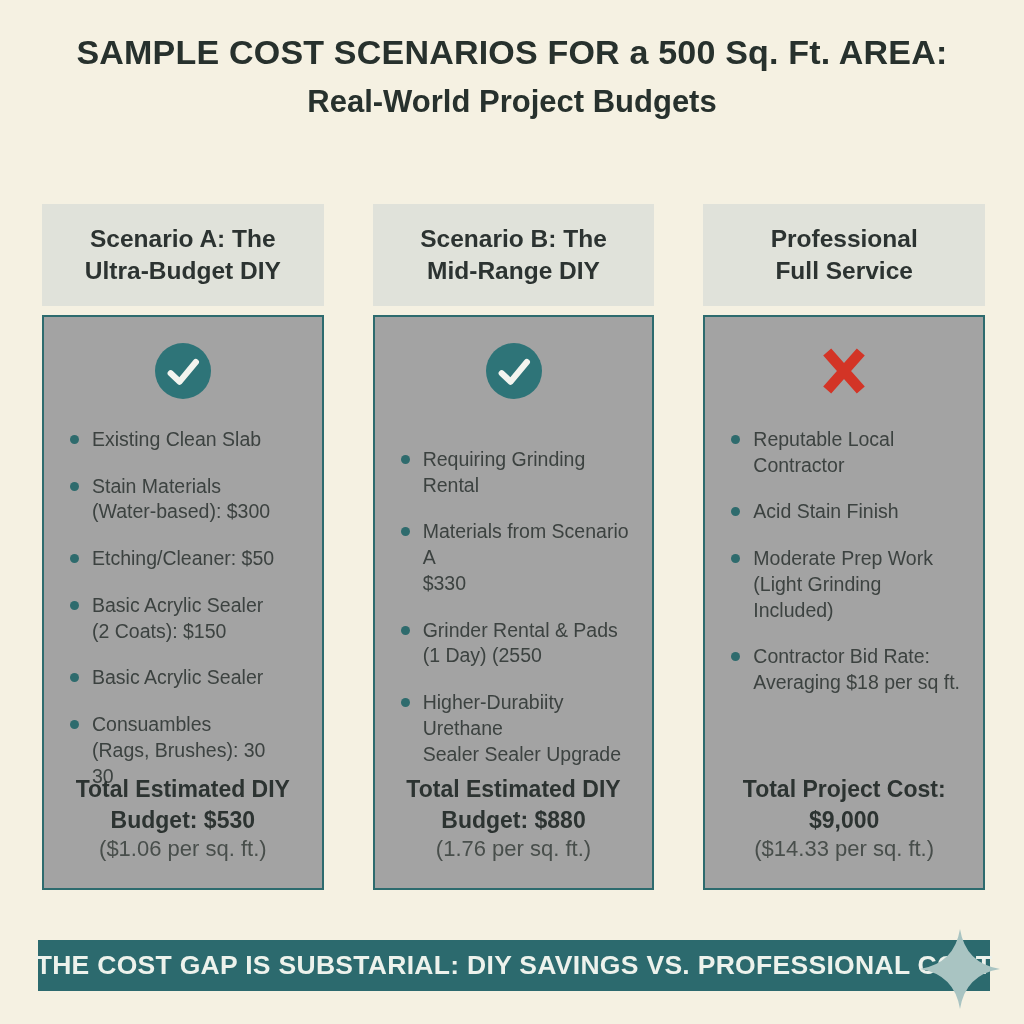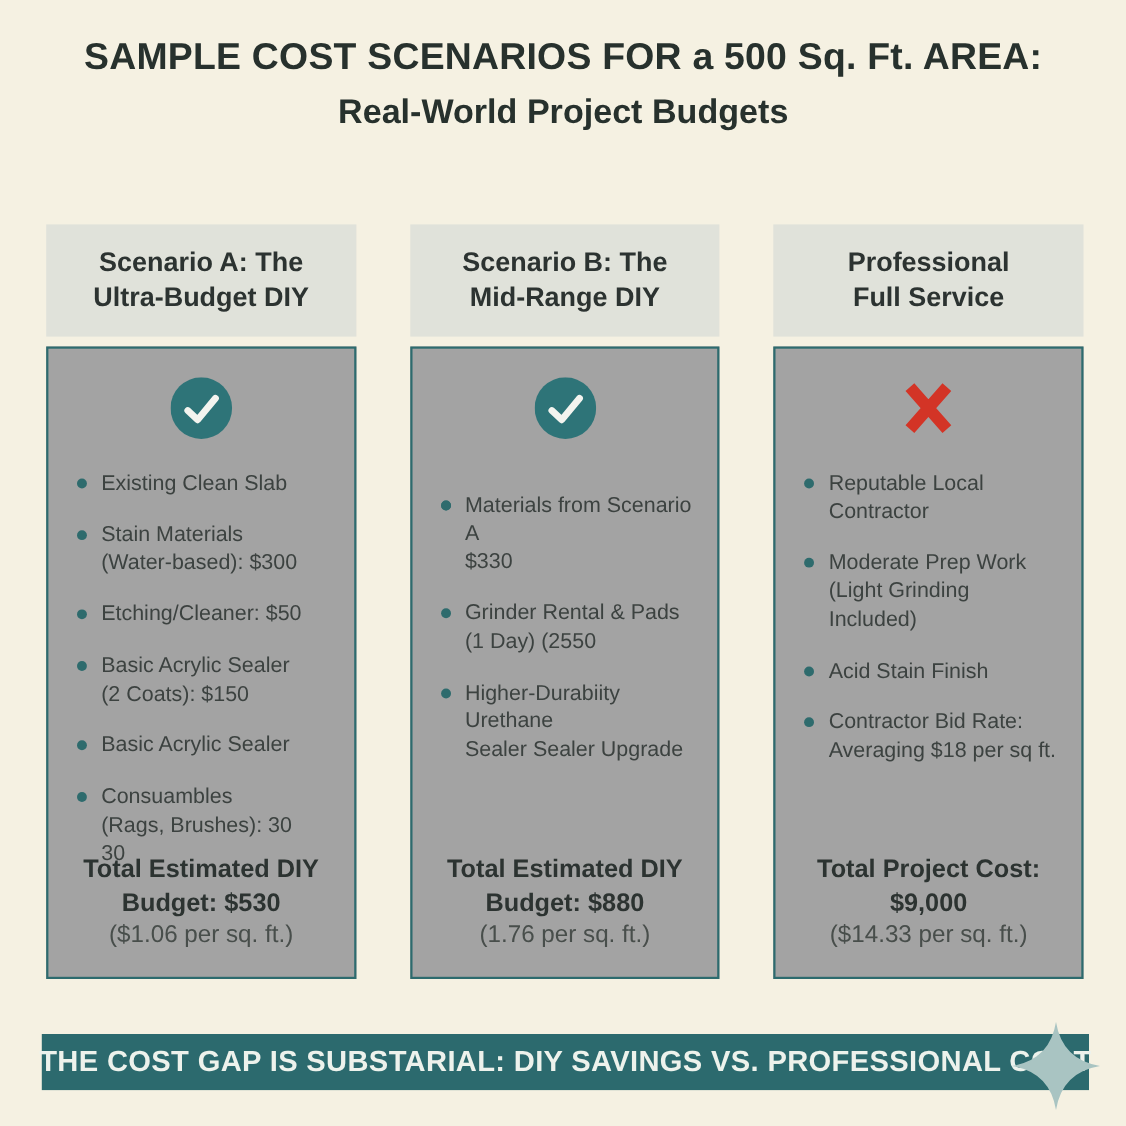--- a/index.html
+++ b/index.html
@@ -184,21 +184,22 @@
       <div class="col-header li-text">Scenario B: The
 Mid-Range DIY</div>
       <div class="col-body">
         <div class="icon-wrap">
           <svg viewBox="0 0 100 100">
             <circle cx="50" cy="50" r="50" fill="#2e7478"></circle>
             <path d="M28 54 L44 69 L73 34" stroke="#f3f4ef" stroke-width="11" fill="none" stroke-linecap="round" stroke-linejoin="round"></path>
           </svg>
         </div>
         <ul class="items">
-          <li><span class="dot"></span></li>
+          <li><span class="dot"></span><span class="li-text">Requiring Grinding
+Rental</span></li>
           <li><span class="dot"></span><span class="li-text">Materials from Scenario A
 $330</span></li>
           <li><span class="dot"></span><span class="li-text">Grinder Rental &amp; Pads
 (1 Day) (2550</span></li>
           <li><span class="dot"></span><span class="li-text">Higher-Durabiity Urethane
 Sealer Sealer Upgrade</span></li>
         </ul>
         <div class="total">
           <div class="total-main">Total Estimated DIY
 Budget: $880</div>
@@ -212,24 +213,24 @@
 Full Service</div>
       <div class="col-body">
         <div class="icon-wrap x-wrap">
           <svg viewBox="0 0 100 100">
             <path d="M20 16 L80 84 M80 16 L20 84" stroke="#d33426" stroke-width="19" fill="none" stroke-linecap="butt"></path>
           </svg>
         </div>
         <ul class="items">
           <li><span class="dot"></span><span class="li-text">Reputable Local
 Contractor</span></li>
+          <li><span class="dot"></span><span class="li-text">Acid Stain Finish</span></li>
           <li><span class="dot"></span><span class="li-text">Moderate Prep Work
 (Light Grinding
 Included)</span></li>
-          <li><span class="dot"></span><span class="li-text">Acid Stain Finish</span></li>
           <li><span class="dot"></span><span class="li-text">Contractor Bid Rate:
 Averaging $18 per sq ft.</span></li>
         </ul>
         <div class="total">
           <div class="total-main">Total Project Cost:
 $9,000</div>
           <div class="total-sub">($14.33 per sq. ft.)</div>
         </div>
       </div>
     </div>

